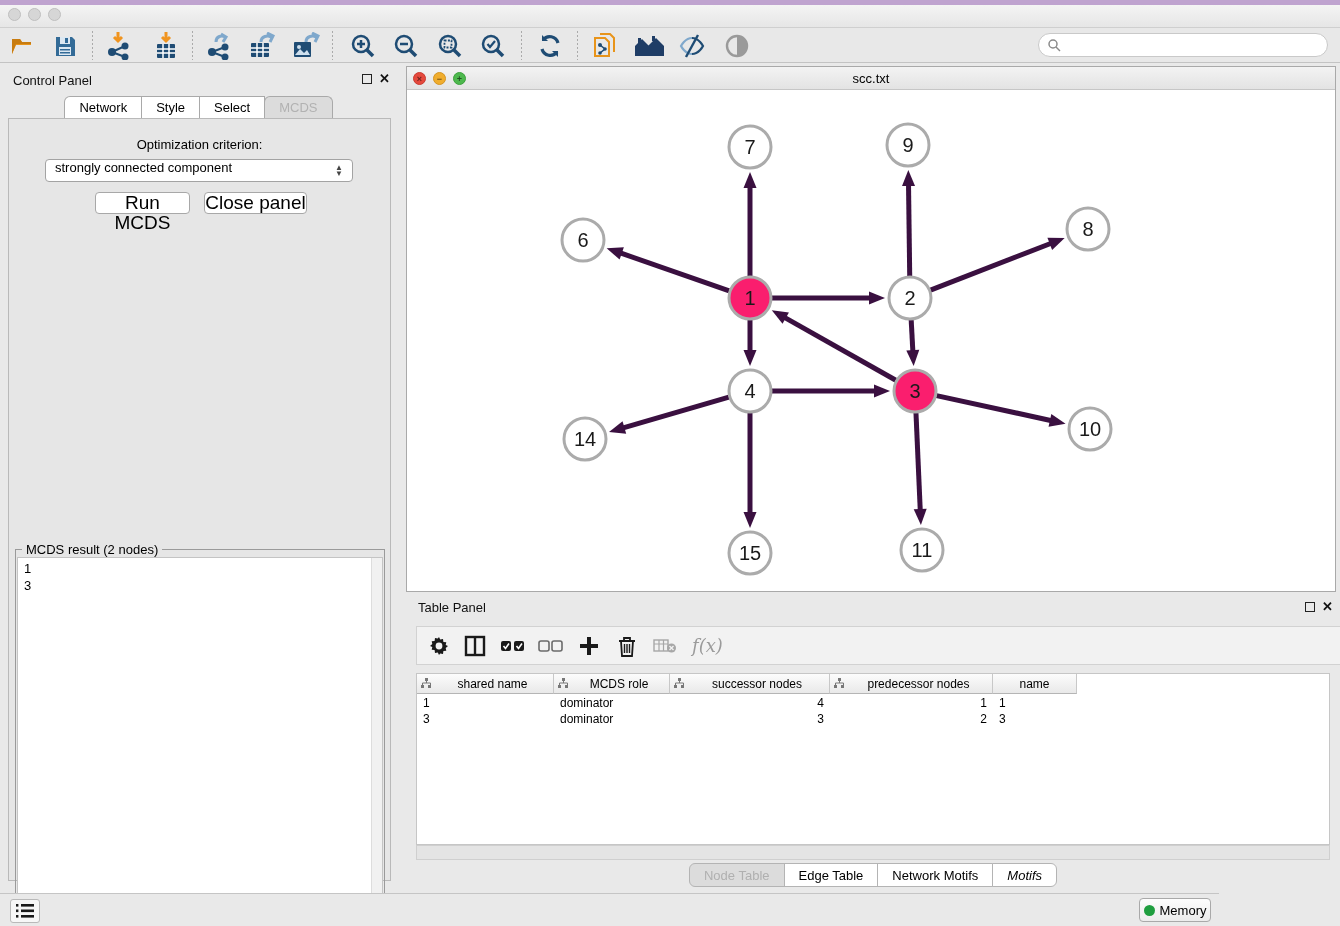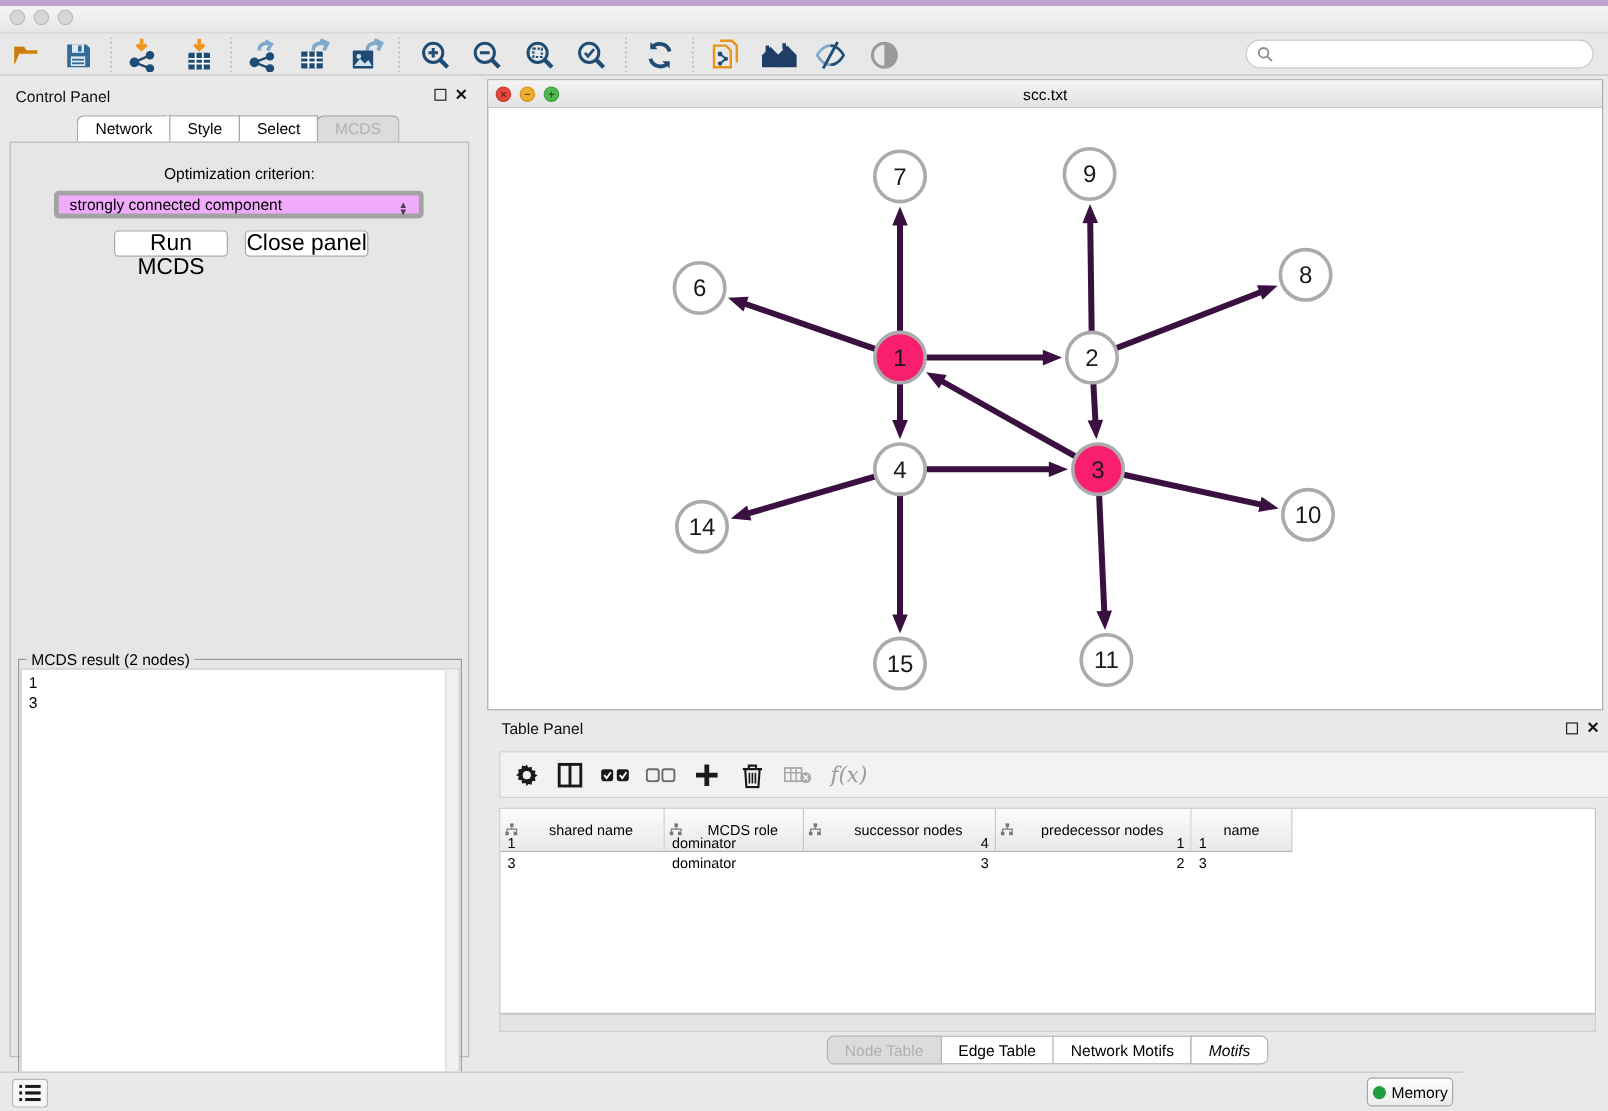--- a/index.html
+++ b/index.html
@@ -42,22 +42,22 @@
     font-size:13px; background:#fff; border:1px solid #a9a9a9; border-bottom:none;
     margin-right:-1px; color:#000; position:relative; }
   .cp-tab:first-child { border-top-left-radius:6px; }
   .cp-tab:last-child { border-top-right-radius:6px; margin-right:0; }
   .cp-tab.selected { background:#dcdcdc; color:#b2b2b2; border-radius:6px 6px 0 0; }
 
   #cp-body { position:absolute; left:8px; top:55px; width:383px; height:763px;
     background:#e6e6e6; border:1px solid #b9b9b9; }
   #opt-label { position:absolute; left:0; top:18px; width:100%; text-align:center; font-size:13px; color:#000; }
   #criterion-select { position:absolute; left:36px; top:40px; width:308px; height:23px;
-    background:#f0abfc; border:4px solid #a3a3a3; border-radius:4px; font-size:13px;
-    display:flex; align-items:flex-end; padding-left:9px; }
+    background:#ffffff; border:1px solid #a3a3a3; border-radius:4px; font-size:13px;
+    display:flex; align-items:flex-start; padding-left:9px; }
   #criterion-stepper { position:absolute; right:6px; top:1px; width:14px; height:20px;
     display:flex; flex-direction:column; align-items:center; justify-content:center;
     font-size:8px; line-height:6px; color:#444; }
   .cp-btn { position:absolute; top:73px; height:22px; background:#fff; border:1px solid #a8a8a8;
     border-radius:4px; font-size:19px; color:#000; text-align:center; line-height:20px; }
   #run-btn { left:86px; width:95px; }
   #close-btn { left:195px; width:103px; }
 
   #result-box { position:absolute; left:6px; top:430px; width:370px; height:379px;
     border:1px solid #9a9a9a; }
@@ -83,21 +83,21 @@
   
   #table-panel { left:406px; top:596px; width:934px; height:297px; background:#e9e9e9; }
   #tp-title { position:absolute; left:12px; top:4px; font-size:13px; color:#111; }
   #tp-toolbar { position:absolute; left:10px; top:30px; width:988px; height:39px;
     background:#f2f2f2; border:1px solid #d2d2d2; }
   .tp-icon { position:absolute; top:5px; width:28px; height:28px; display:flex;
     align-items:center; justify-content:center; }
   #tp-table { position:absolute; left:10px; top:77px; width:914px; height:172px;
     background:#fff; border:1px solid #c6c6c6; overflow:hidden; }
   #tp-header-row { position:absolute; left:0; top:0; height:20px; display:flex; }
-  .th-cell { height:36px; background:linear-gradient(#fcfcfc,#e9e9e9);
+  .th-cell { height:20px; background:linear-gradient(#fcfcfc,#e9e9e9);
     border-right:1px solid #c8c8c8; border-bottom:1px solid #b5b5b5;
     display:flex; align-items:center; font-size:12px; color:#000; position:relative; }
   .th-cell .th-label { flex:1; text-align:center; }
   .tr-row { position:absolute; left:0; height:16px; display:flex; }
   .td-cell { height:16px; font-size:12px; color:#000; padding:1px 6px 0 6px; overflow:hidden; }
   .td-left { text-align:left; } .td-right { text-align:right; }
   #tp-hscroll { position:absolute; left:10px; top:249px; width:914px; height:15px;
     background:#e4e4e4; border:1px solid #cfcfcf; }
   #tp-tabs { position:absolute; left:0; top:267px; width:100%; text-align:center; }
   .tp-tab { display:inline-block; height:24px; line-height:23px; padding:0 14px; font-size:13px;

